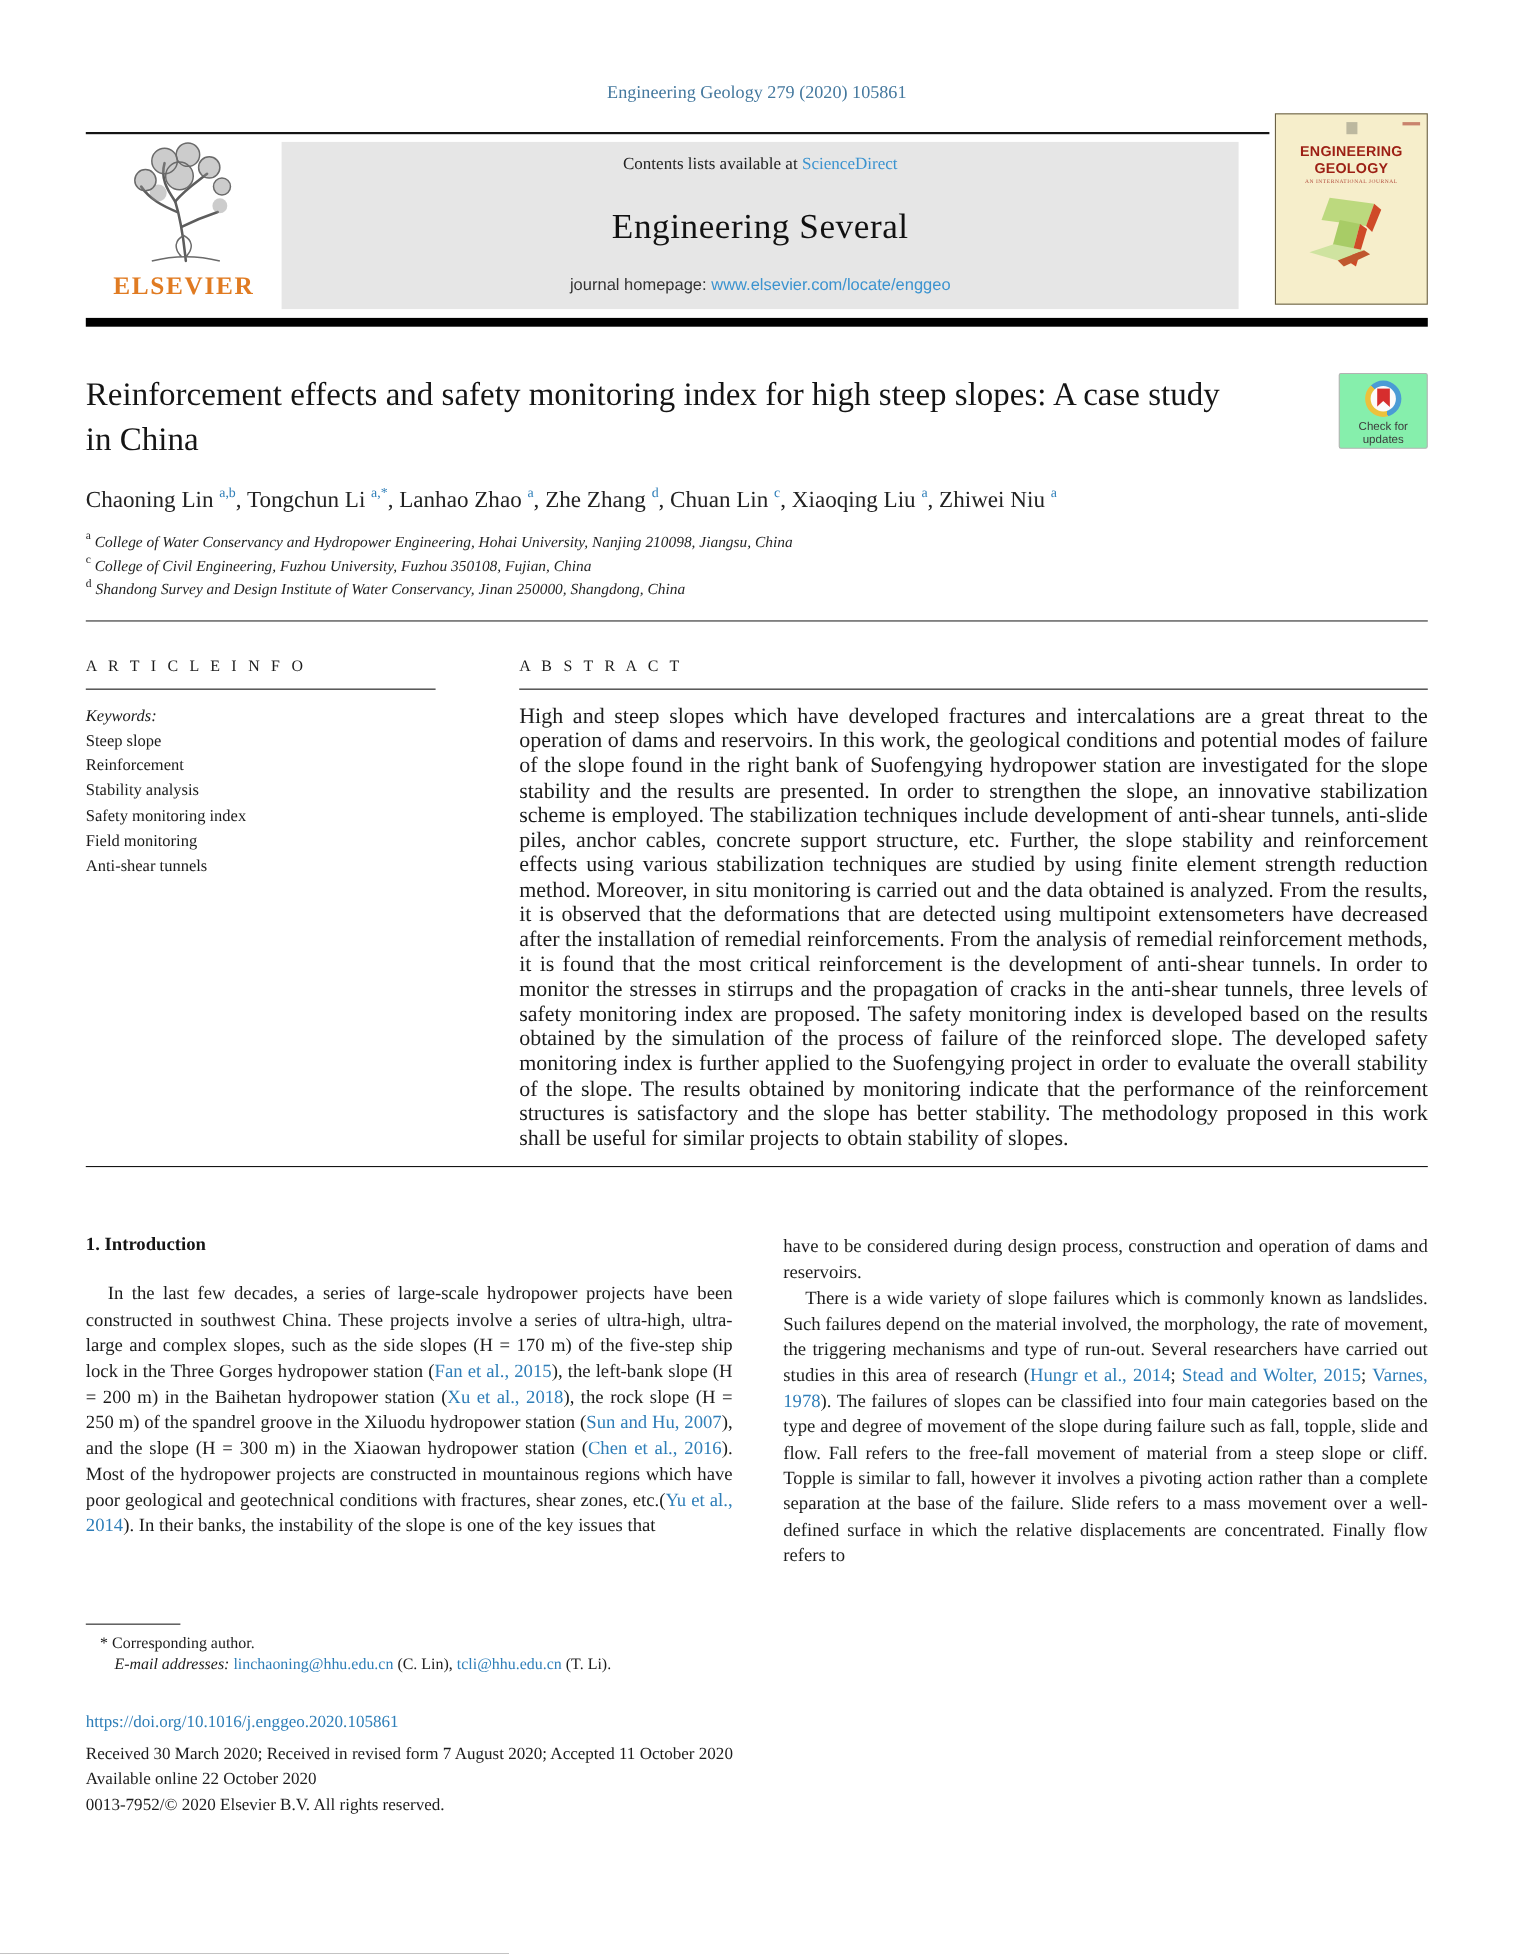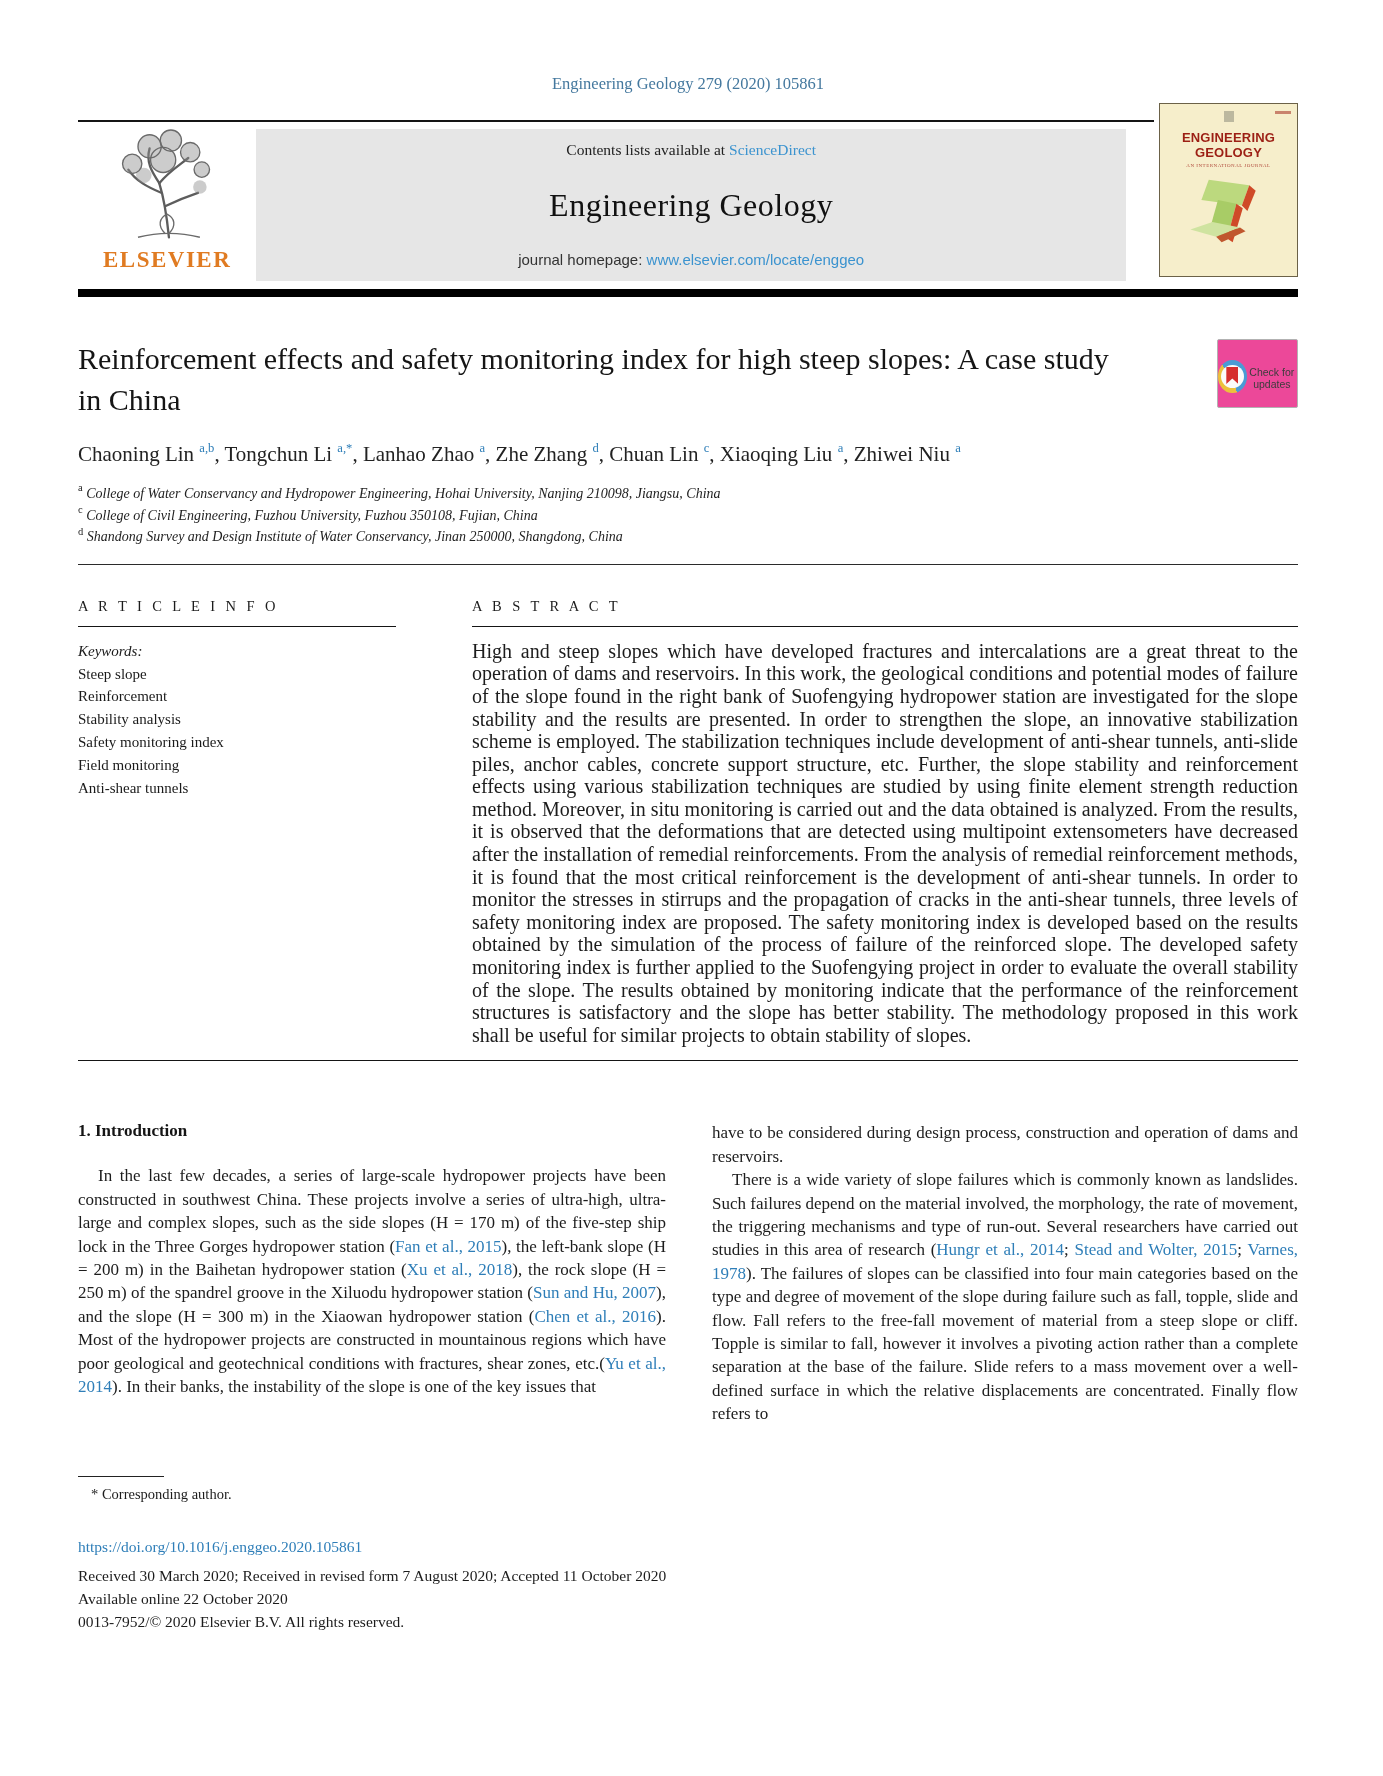--- a/index.html
+++ b/index.html
@@ -32,22 +32,22 @@
   .cover-code { position:absolute; top:7px; right:6px; width:16px; height:3px; background:#b0493a; opacity:.65; }
   .cover-title { margin-top:27px; font-family:"Liberation Sans", sans-serif; font-weight:bold;
                  font-size:13px; line-height:1.12; color:#9c1f14; letter-spacing:.2px; }
   .cover-subtitle { font-size:5px; color:#b0493a; margin-top:3px; letter-spacing:.5px; }
   .cover-art { width:92px; height:78px; margin-top:4px; }
 
   .rule-thick { margin-top:8px; height:8px; background:#000; }
 
   .title-row { display:flex; margin-top:42px; }
   .article-title { font-size:30px; line-height:1.36; max-width:1045px; flex:1; color:#151515; }
-  .update-badge { width:81px; height:69px; background:#ec4899; border:1px solid #b2b2b2;
-                  margin-left:auto; margin-top:0px; display:flex; flex-direction:row;
+  .update-badge { width:81px; height:69px; background:#86efac; border:1px solid #b2b2b2;
+                  margin-left:auto; margin-top:0px; display:flex; flex-direction:column;
                   align-items:center; padding-top:6px; box-sizing:border-box; border-radius:2px; }
   .badge-ring { width:33px; height:33px; border-radius:50%;
                 background:conic-gradient(#4a9bd5 0 165deg, #ecc13c 165deg 318deg, #4a9bd5 318deg 360deg);
                 display:flex; align-items:center; justify-content:center; }
   .badge-inner { width:23px; height:23px; border-radius:50%; background:#fbfbfb;
                  display:flex; align-items:flex-start; justify-content:center; }
   .badge-bookmark { width:12px; height:17px; margin-top:2px; background:#d62e2e;
                     clip-path:polygon(0 0,100% 0,100% 100%,50% 68%,0 100%); }
   .badge-label { font-family:"Liberation Sans", sans-serif; font-size:10.5px; color:#3c3c3c;
                  text-align:center; line-height:1.15; margin-top:3px; width:58px; }
@@ -133,21 +133,21 @@
           <path d="M30 112 Q62 104 94 112"></path>
         </g>
       </svg>
       <div class="elsevier-word">ELSEVIER</div>
     </div>
 
     <div class="masthead-box">
       <div class="contents-line">
         <span>Contents lists available at </span><span class="mast-link">ScienceDirect</span>
       </div>
-      <div class="journal-title">Engineering Geology</div>
+      <div class="journal-title">Engineering Several</div>
       <div class="homepage-line">
         <span>journal homepage: </span><span class="mast-link">www.elsevier.com/locate/enggeo</span>
       </div>
     </div>
 
     <div class="cover">
       <span class="cover-crest"></span>
       <span class="cover-code"></span>
       <div class="cover-title">
         <div>ENGINEERING</div>
@@ -219,20 +219,21 @@
     </div>
     <div class="col-right">
       <div class="body-para mt0">have to be considered during design process, construction and operation of dams and reservoirs.</div>
       <div class="body-para indent"><span>There is a wide variety of slope failures which is commonly known as landslides. Such failures depend on the material involved, the morphology, the rate of movement, the triggering mechanisms and type of run-out. Several researchers have carried out studies in this area of research (</span><span class="blue">Hungr et al., 2014</span><span>; </span><span class="blue">Stead and Wolter, 2015</span><span>; </span><span class="blue">Varnes, 1978</span><span>). The failures of slopes can be classified into four main categories based on the type and degree of movement of the slope during failure such as fall, topple, slide and flow. Fall refers to the free-fall movement of material from a steep slope or cliff. Topple is similar to fall, however it involves a pivoting action rather than a complete separation at the base of the failure. Slide refers to a mass movement over a well-defined surface in which the relative displacements are concentrated. Finally flow refers to</span></div>
     </div>
   </div>
 
   <div class="footnote">
     <div class="fn-rule"></div>
     <div class="fn-line1">* Corresponding author.</div>
+    <div class="fn-line2"><span class="it">E-mail addresses: </span><span class="blue">linchaoning@hhu.edu.cn</span><span> (C. Lin), </span><span class="blue">tcli@hhu.edu.cn</span><span> (T. Li).</span></div>
   </div>
 
   <div class="footer">
     <span class="doi-line">https://doi.org/10.1016/j.enggeo.2020.105861</span>
     <div class="footer-line">Received 30 March 2020; Received in revised form 7 August 2020; Accepted 11 October 2020</div>
     <div class="footer-line">Available online 22 October 2020</div>
     <div class="footer-line">0013-7952/© 2020 Elsevier B.V. All rights reserved.</div>
   </div>
 
 </div>

